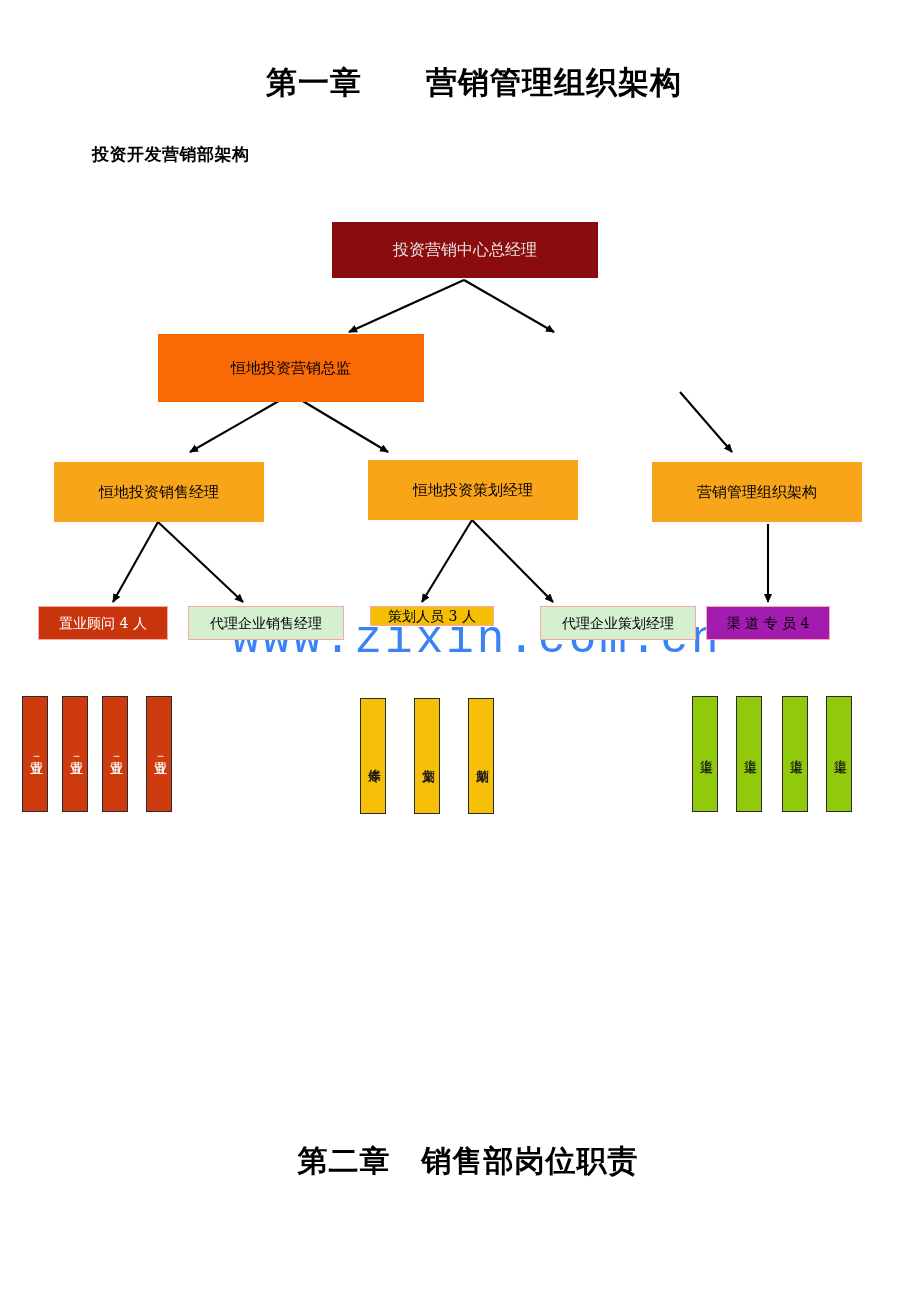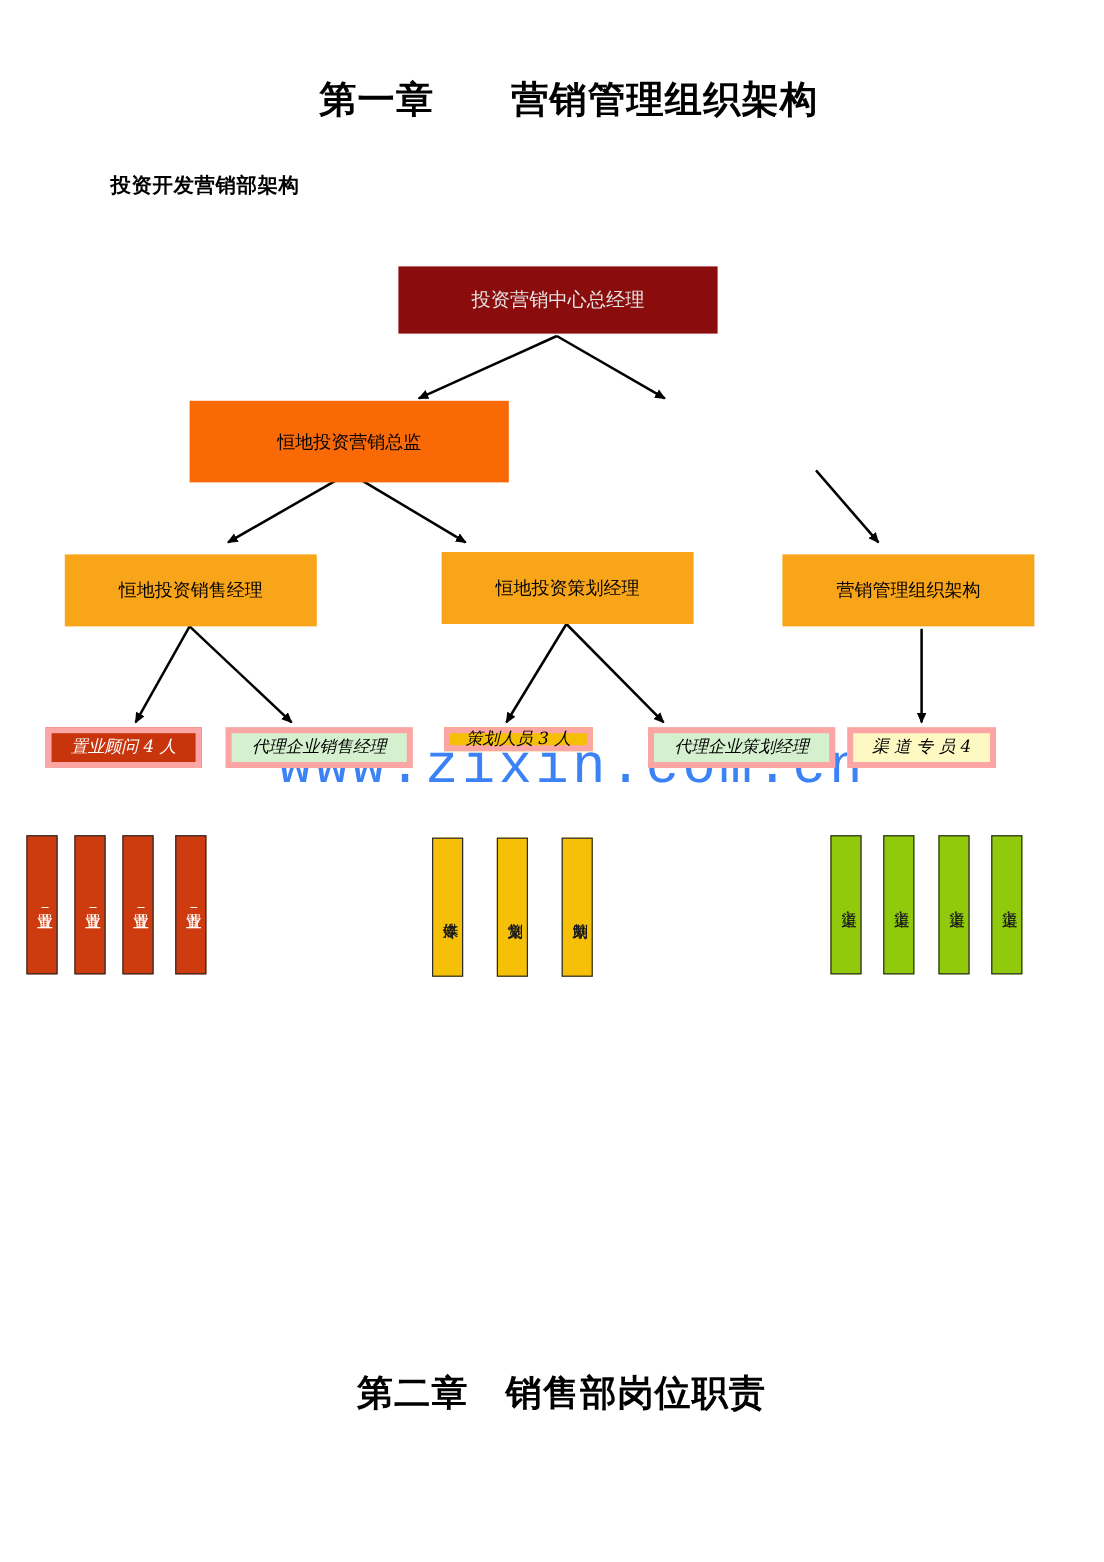--- a/index.html
+++ b/index.html
@@ -94,38 +94,37 @@
     color: #e5e5e5;
     font-size: 16px;
   }
   .node-l2 {
     background: #f96a06;
   }
   .node-l3 {
     background: #f9a51a;
   }
   .node-leaf {
-    border: 5px solid #fca5a5;
+    border: 1px solid #fca5a5;
     font-size: 14px;
-    font-style: italic;
   }
   .leaf-red {
     background: #c8340c;
     color: #ffffff;
   }
   .leaf-green {
     background: #d4f0ce;
     color: #000000;
   }
   .leaf-gold {
     background: #f5bf05;
     color: #000000;
   }
   .leaf-lime {
-    background: #fef9c3;
+    background: #a21caf;
     color: #000000;
   }
 
   
   .chip {
     position: absolute;
     z-index: 2;
     box-sizing: border-box;
     border: 1px solid #2b2b2b;
     width: 26px;

